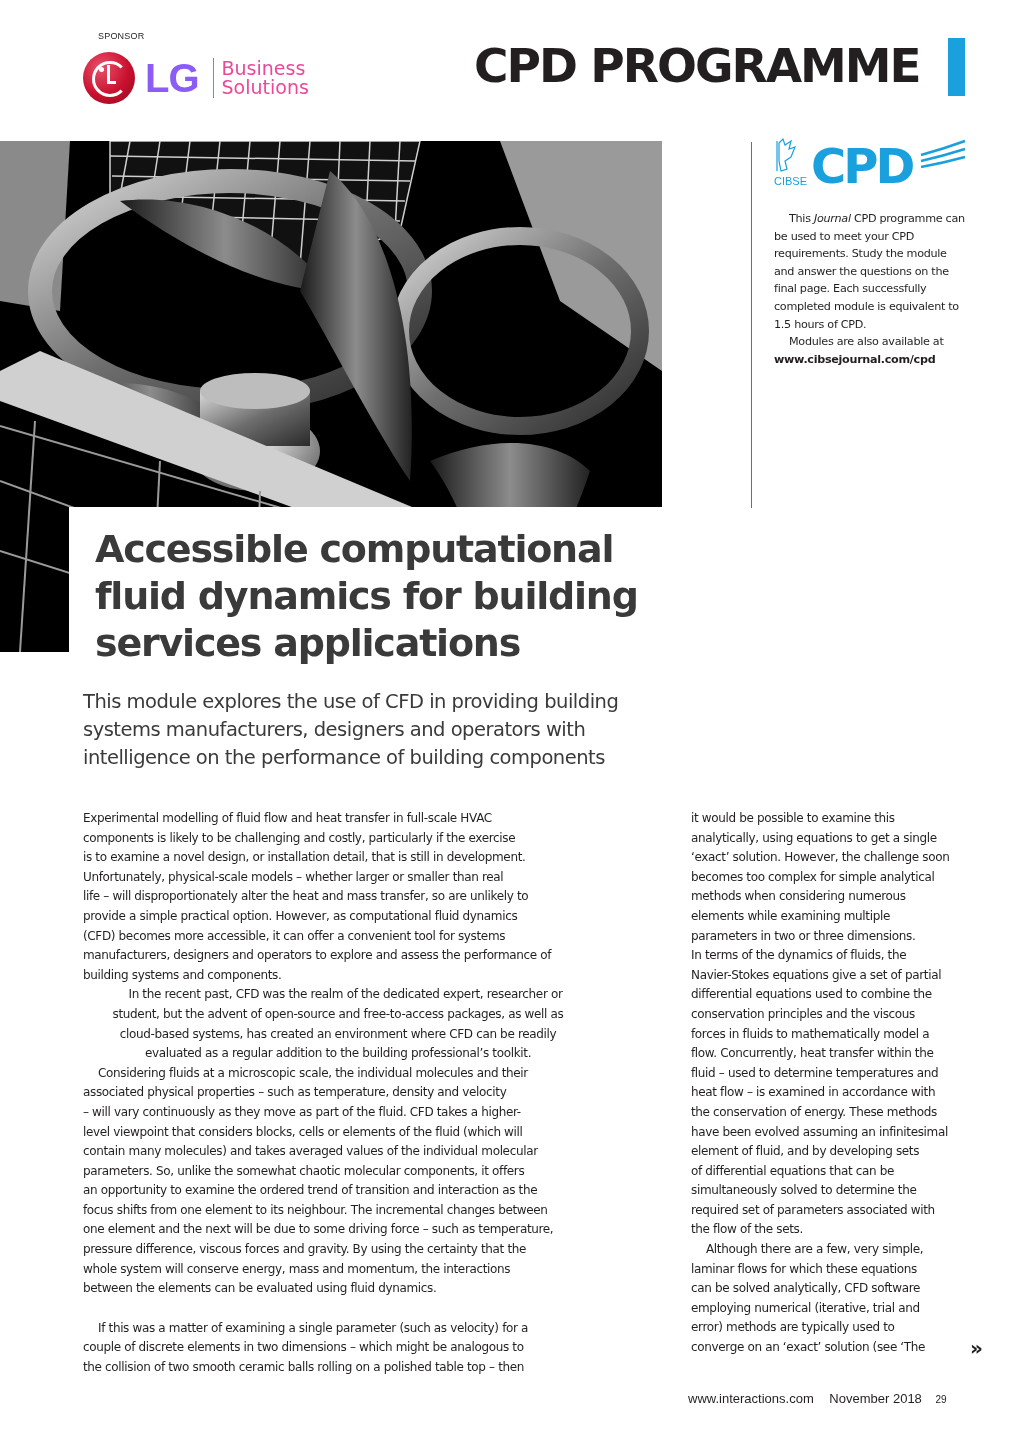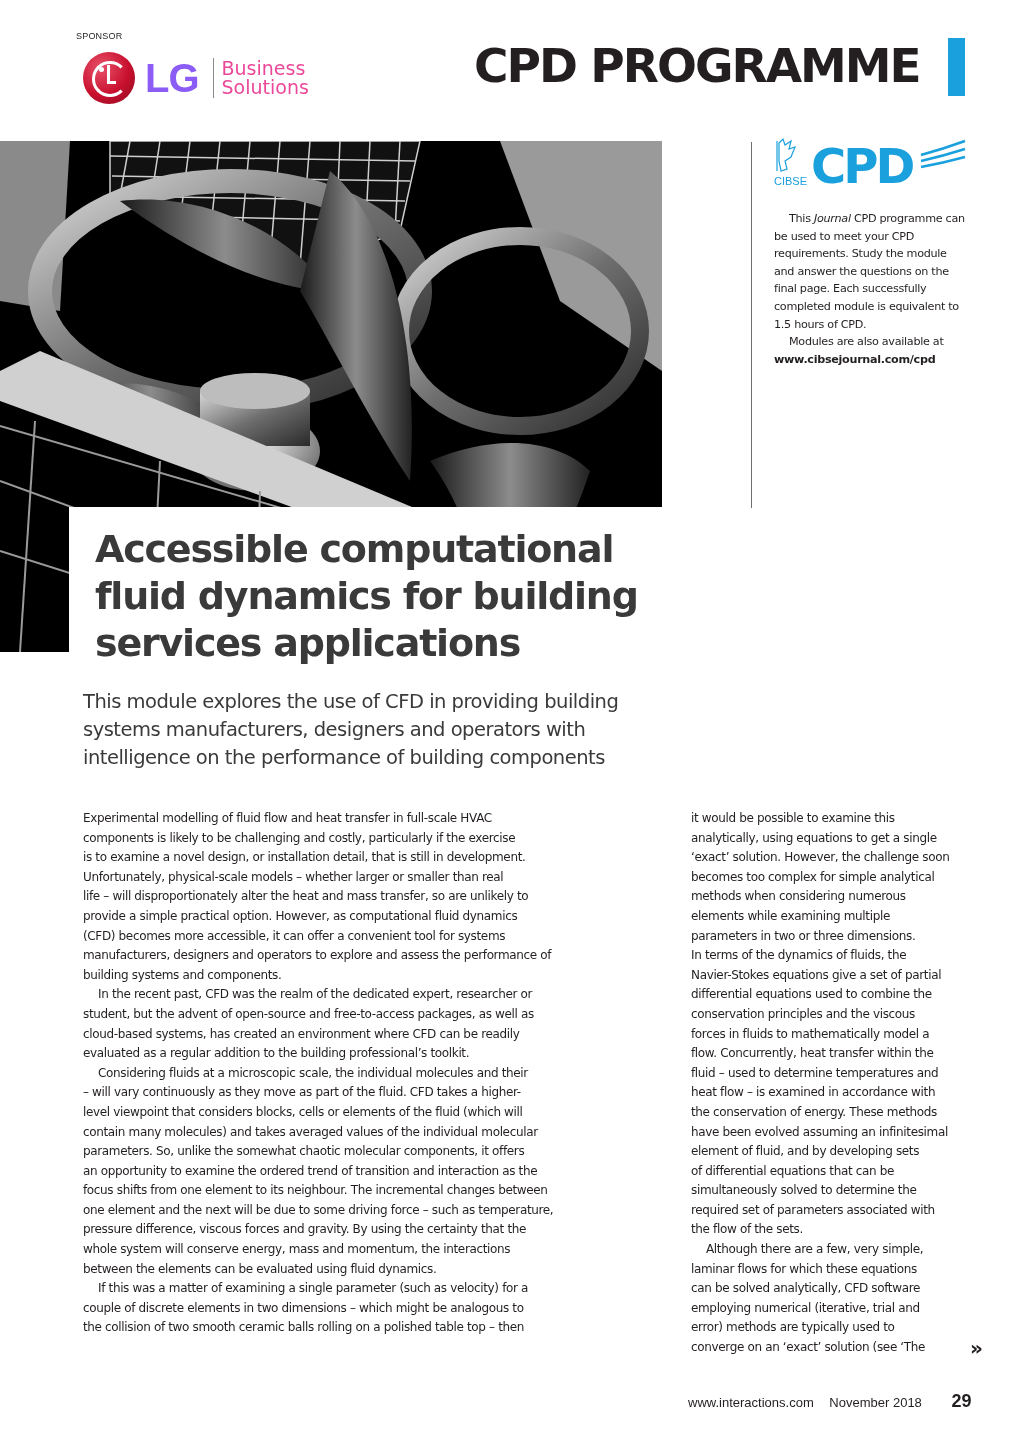--- a/index.html
+++ b/index.html
@@ -1,19 +1,19 @@
 <!DOCTYPE html>
 <html><head>
 <meta charset="utf-8">
 <style>
   html, body { margin: 0; padding: 0; background: #ffffff; }
   body { width: 1024px; height: 1448px; position: relative; overflow: hidden; font-family: "Liberation Sans", sans-serif; color: #231f20; }
 
   
-  .sponsor-label { position: absolute; left: 76px; top: 31px; font-size: 9px; letter-spacing: 0.2px; color: #231f20; }
+  .sponsor-label { position: absolute; left: 98px; top: 31px; font-size: 9px; letter-spacing: 0.2px; color: #231f20; }
   .lg-logo { position: absolute; left: 83px; top: 51px; height: 54px; display: flex; align-items: center; }
   .lg-circle { width: 52px; height: 52px; border-radius: 50%; background: radial-gradient(circle at 35% 30%, #e8516a 0%, #c8102e 55%, #8e0a20 100%); position: relative; }
   .lg-circle .face { position: absolute; left: 9px; top: 9px; width: 30px; height: 30px; border: 3px solid #ffffff; border-radius: 50%; border-right-color: transparent; }
   .lg-circle .eye { position: absolute; left: 16px; top: 15px; width: 5px; height: 5px; background: #fff; border-radius: 50%; }
   .lg-circle .el { position: absolute; left: 24px; top: 13px; width: 3px; height: 19px; background: #fff; }
   .lg-circle .el2 { position: absolute; left: 24px; top: 29px; width: 9px; height: 3px; background: #fff; }
   .lg-text { font-family: "Liberation Sans", sans-serif; font-weight: bold; font-size: 40px; color: #8b5cf6; margin-left: 10px; letter-spacing: -1px; }
   .lg-divider { width: 1px; height: 40px; background: #8a8a8a; margin-left: 14px; }
   .lg-sub { margin-left: 8px; font-size: 19px; line-height: 19px; color: #ec4899; font-family: "DejaVu Sans", sans-serif; }
 
@@ -44,21 +44,21 @@
   .col p.indent { text-indent: 15px; }
   .col-left { left: 83px; top: 809px; width: 510px; }
   .col-right { left: 691px; top: 809px; width: 285px; }
   .line { display: block; white-space: nowrap; }
 
   .continue-icon { position: absolute; left: 970px; top: 1336px; font-size: 20px; font-weight: bold; color: #231f20; font-family: "DejaVu Sans", sans-serif; }
 
   
   .footer { position: absolute; left: 688px; top: 1391px; font-family: "Liberation Sans", sans-serif; font-size: 13px; color: #231f20; white-space: nowrap; }
   .footer .date { margin-left: 12px; }
-  .footer .page { margin-left: 26px; font-weight: bold; font-size: 18px; }
+  .footer .page { margin-left: 10px; font-weight: normal; font-size: 10px; }
 </style>
 </head>
 <body>
 
 <div class="sponsor-label">SPONSOR</div>
 <div class="lg-logo">
   <div class="lg-circle">
     <div class="face"></div>
       <div class="eye"></div>
       <div class="el"></div>
@@ -174,40 +174,41 @@
       <span class="line">Experimental modelling of fluid flow and heat transfer in full-scale HVAC</span>
       <span class="line">components is likely to be challenging and costly, particularly if the exercise</span>
       <span class="line">is to examine a novel design, or installation detail, that is still in development.</span>
       <span class="line">Unfortunately, physical-scale models – whether larger or smaller than real</span>
       <span class="line">life – will disproportionately alter the heat and mass transfer, so are unlikely to</span>
       <span class="line">provide a simple practical option. However, as computational fluid dynamics</span>
       <span class="line">(CFD) becomes more accessible, it can offer a convenient tool for systems</span>
       <span class="line">manufacturers, designers and operators to explore and assess the performance of</span>
       <span class="line">building systems and components.</span>
     </p>
-    <p class="indent" style="text-indent: 0px;">
+    <p class="indent" style="text-indent: 0px; text-align: center;">
       <span class="line" style="padding-left: 15px;">In the recent past, CFD was the realm of the dedicated expert, researcher or</span>
       <span class="line">student, but the advent of open-source and free-to-access packages, as well as</span>
       <span class="line">cloud-based systems, has created an environment where CFD can be readily</span>
       <span class="line">evaluated as a regular addition to the building professional’s toolkit.</span>
     </p>
     <p class="indent" style="text-indent: 0px;">
       <span class="line" style="padding-left: 15px;">Considering fluids at a microscopic scale, the individual molecules and their</span>
+      <span class="line">associated physical properties – such as temperature, density and velocity</span>
       <span class="line">– will vary continuously as they move as part of the fluid. CFD takes a higher-</span>
       <span class="line">level viewpoint that considers blocks, cells or elements of the fluid (which will</span>
       <span class="line">contain many molecules) and takes averaged values of the individual molecular</span>
       <span class="line">parameters. So, unlike the somewhat chaotic molecular components, it offers</span>
       <span class="line">an opportunity to examine the ordered trend of transition and interaction as the</span>
       <span class="line">focus shifts from one element to its neighbour. The incremental changes between</span>
       <span class="line">one element and the next will be due to some driving force – such as temperature,</span>
       <span class="line">pressure difference, viscous forces and gravity. By using the certainty that the</span>
       <span class="line">whole system will conserve energy, mass and momentum, the interactions</span>
       <span class="line">between the elements can be evaluated using fluid dynamics.</span>
     </p>
-    <p class="indent" style="text-indent: 0px;">
+    <p class="indent" style="text-indent: 0px; margin-top: 20px;">
       <span class="line" style="padding-left: 15px;">If this was a matter of examining a single parameter (such as velocity) for a</span>
       <span class="line">couple of discrete elements in two dimensions – which might be analogous to</span>
       <span class="line">the collision of two smooth ceramic balls rolling on a polished table top – then</span>
     </p>
   </div>
 <div class="col col-right">
     <p>
       <span class="line">it would be possible to examine this</span>
       <span class="line">analytically, using equations to get a single</span>
       <span class="line">‘exact’ solution. However, the challenge soon</span>

